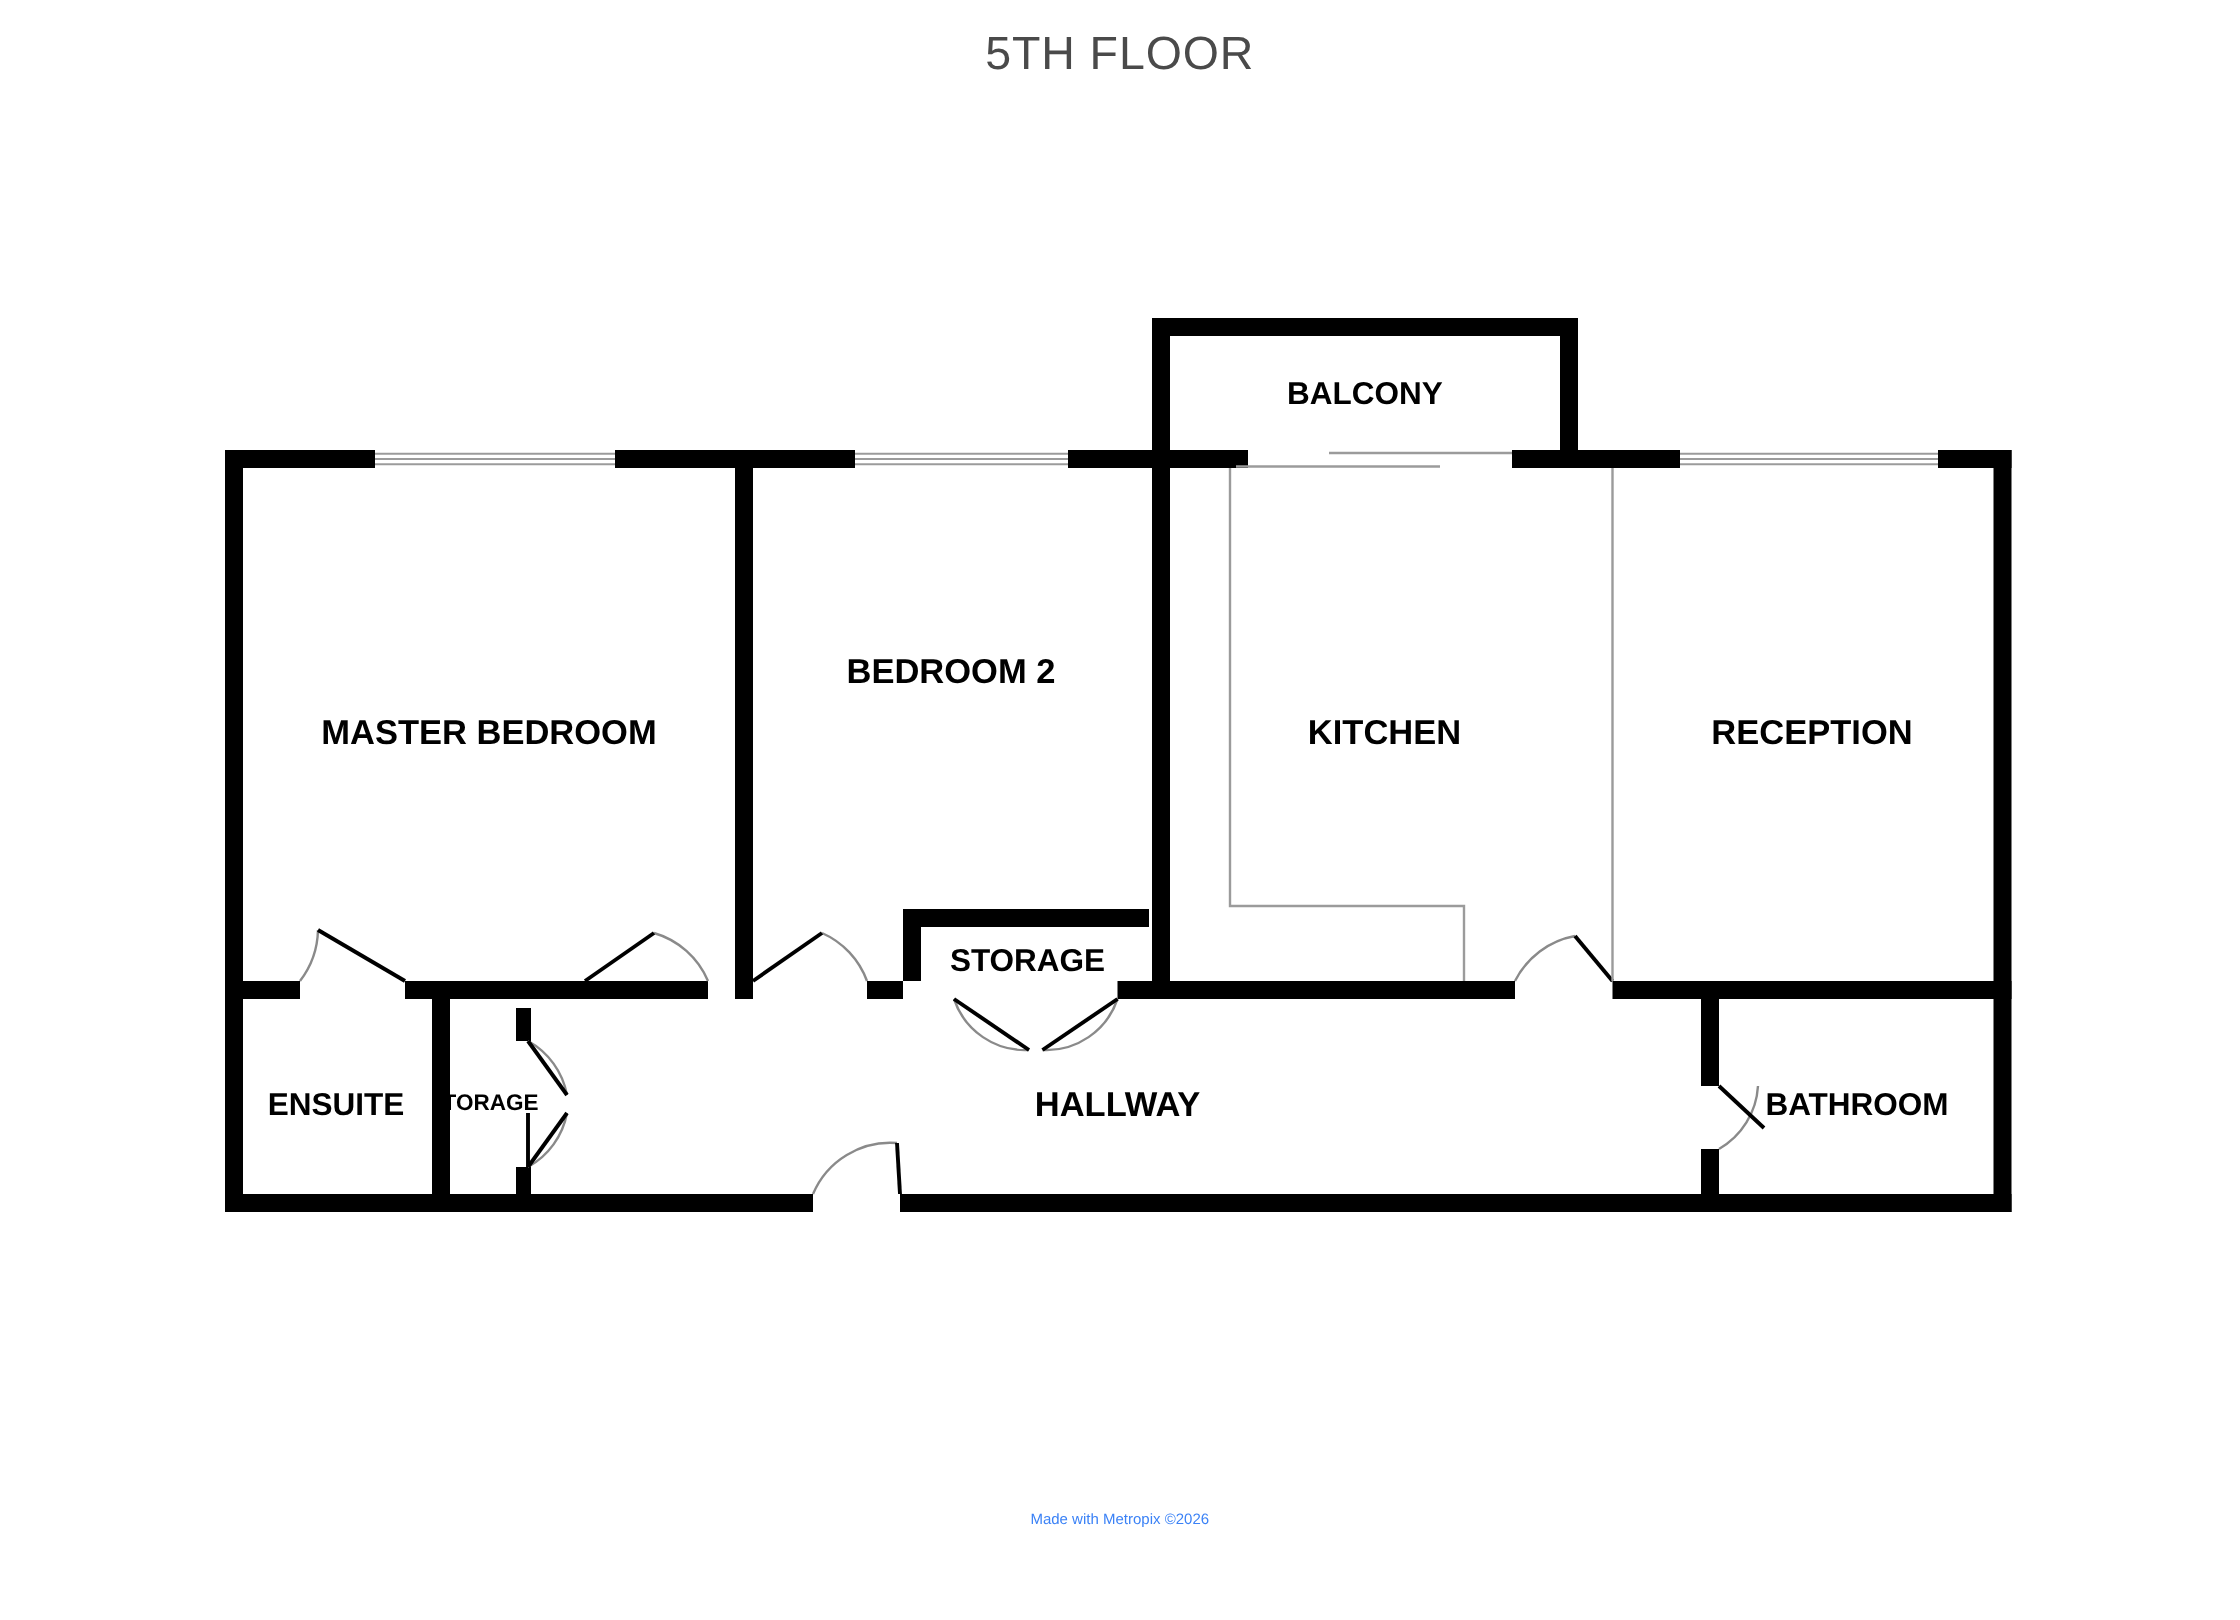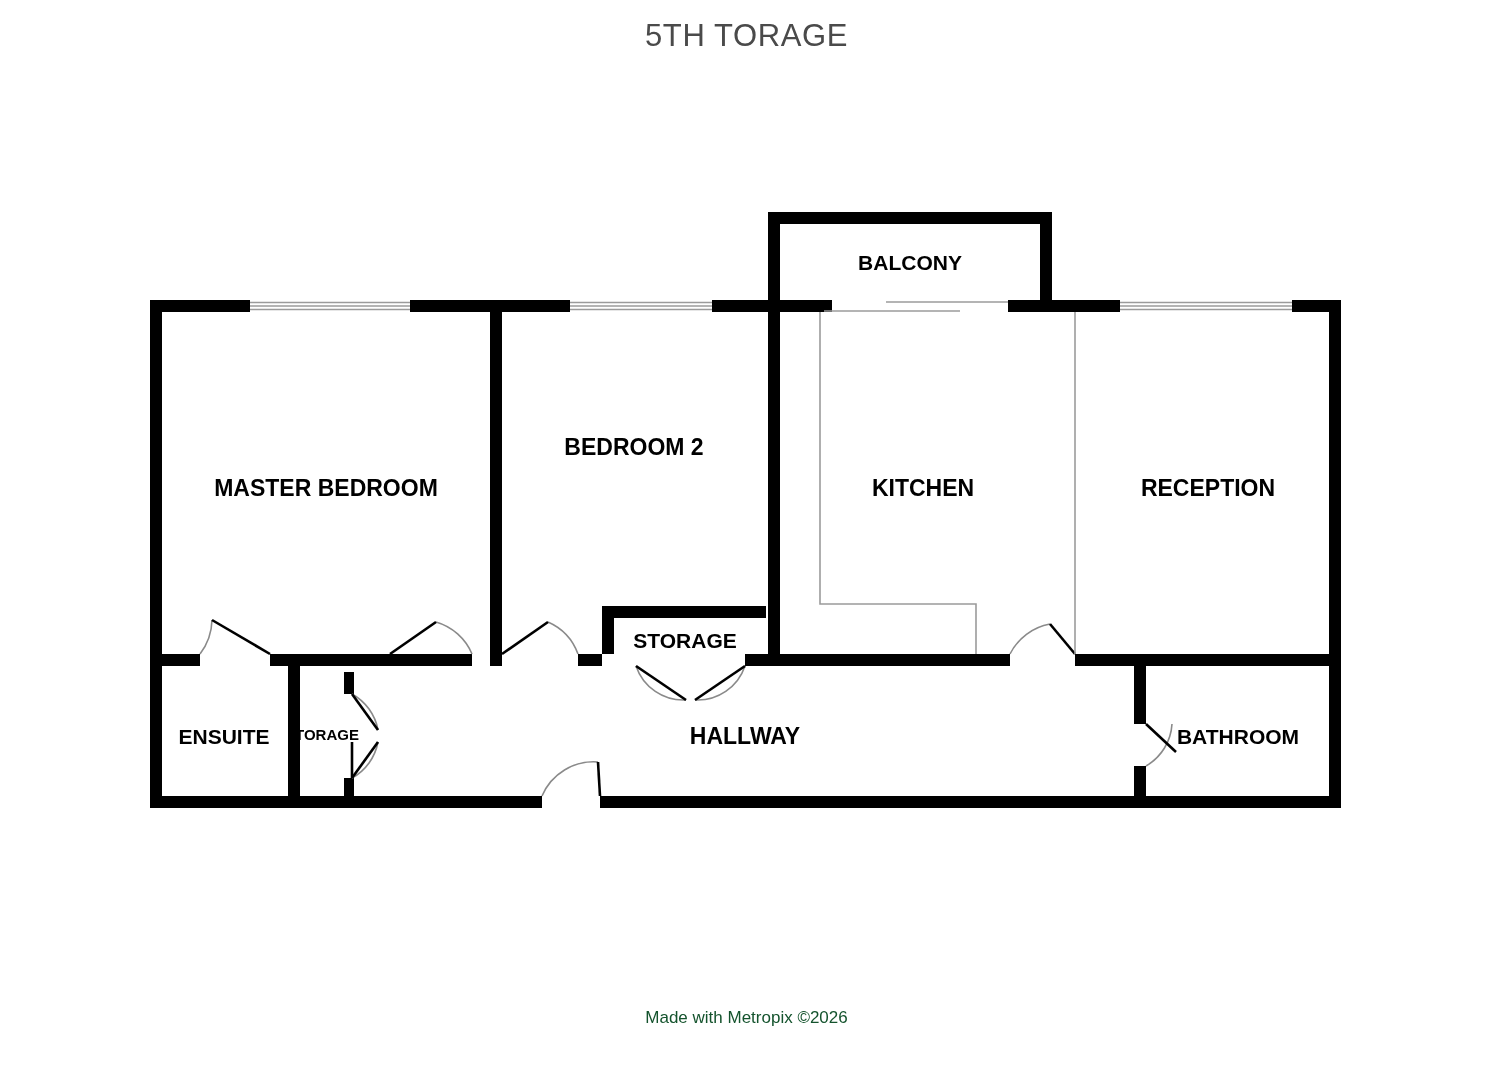--- a/index.html
+++ b/index.html
@@ -36,22 +36,22 @@
     position: absolute;
     left: 0;
     top: 0;
   }
   #footer-credit {
     position: absolute;
     left: 0;
     top: 1008px;
     width: 1493px;
     text-align: center;
-    font-size: 17px;
-    color: #14532d;
+    font-size: 10px;
+    color: #3b82f6;
     font-family: "Liberation Sans", sans-serif;
   }
   .room-label {
     font-family: "Liberation Sans", sans-serif;
     font-weight: bold;
     fill: #000000;
     text-anchor: middle;
     dominant-baseline: middle;
   }
   .lbl-lg { font-size: 23px; }
@@ -62,21 +62,21 @@
   .door-leaf { fill: none; stroke: #000000; stroke-width: 2.6; }
   .window-pane { fill: #ffffff; stroke: none; }
   .window-line { stroke: #9b9b9b; stroke-width: 1.4; }
   .thin-line { stroke: #9b9b9b; stroke-width: 1.6; fill: none; }
 </style>
 </head>
 <body>
 
 <div id="page">
 
-  <div id="floorplan-title">5TH TORAGE</div>
+  <div id="floorplan-title">5TH FLOOR</div>
 
   <svg id="plan-svg" width="1493" height="1080" viewBox="0 0 1493 1080">
 
     <g>
       <rect class="wall" x="768" y="212" width="12" height="100"></rect>
       <rect class="wall" x="768" y="212" width="284" height="12"></rect>
       <rect class="wall" x="1040" y="212" width="12" height="100"></rect>
     </g>
 
     <g>

